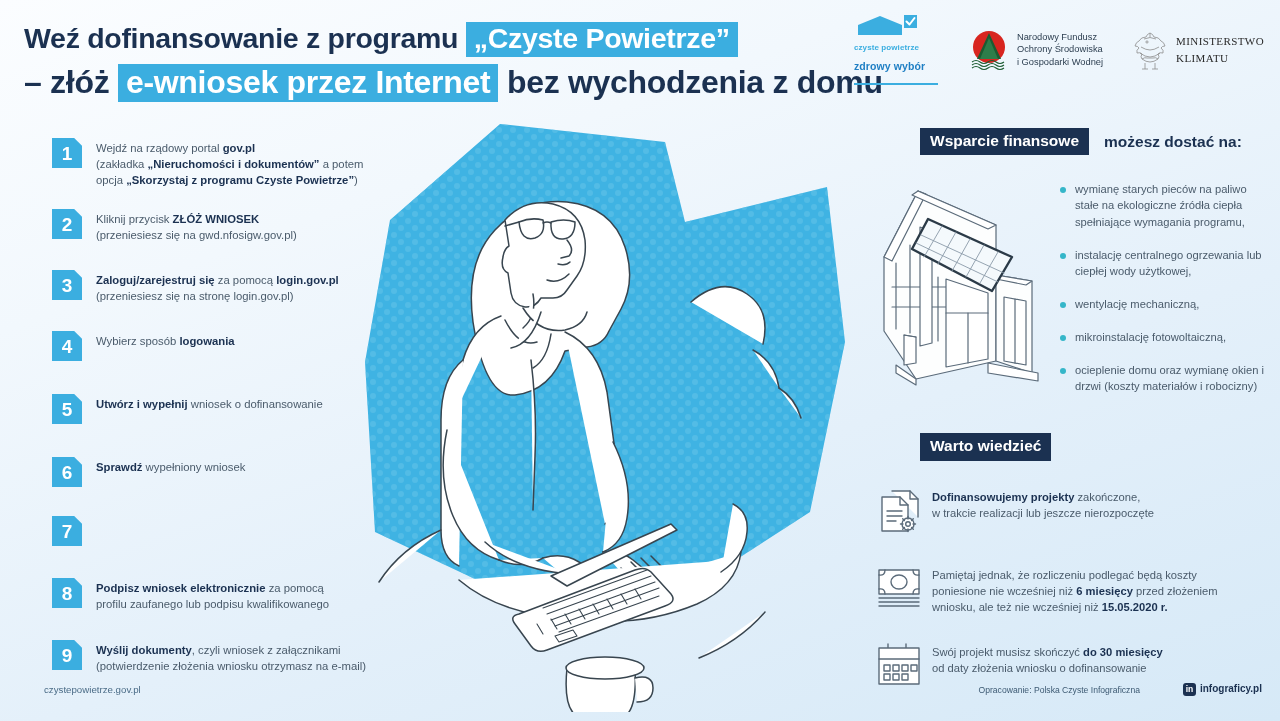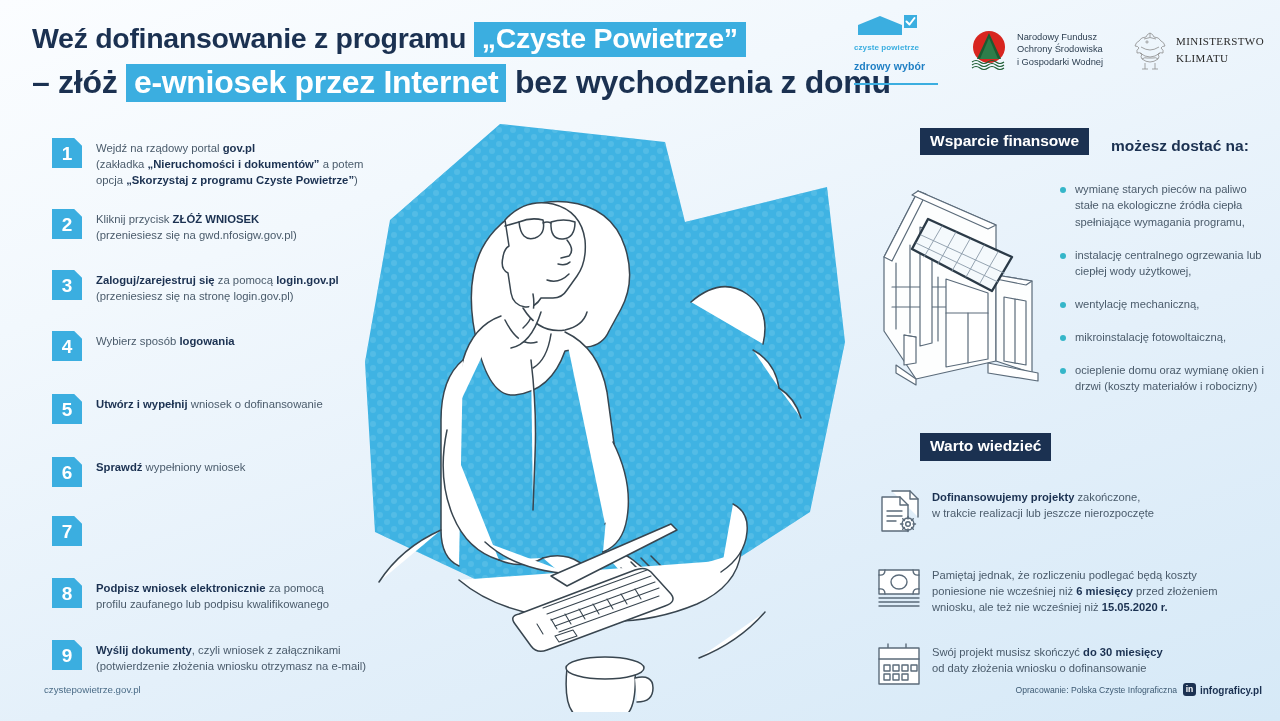--- a/index.html
+++ b/index.html
@@ -8,21 +8,21 @@
     font-family: "Liberation Sans", sans-serif;
     background: linear-gradient(160deg, #fbfdff 0%, #f2f8fd 28%, #e4f0fa 62%, #d6e9f7 100%);
     position: relative;
     color: #2c3e50;
   }
 
   
   .header {
     position: absolute; left: 0; top: 0; width: 1280px; height: 112px;
   }
-  .title-block { position: absolute; left: 32px; top: 22px; width: 830px; }
+  .title-block { position: absolute; left: 24px; top: 22px; width: 830px; }
   .title-line { display: block; white-space: nowrap; line-height: 1.08; }
   .title-line1 { font-size: 28.5px; font-weight: bold; color: #1b3151; letter-spacing: -0.3px; }
   .title-line2 { font-size: 32px; font-weight: bold; color: #1b3151; letter-spacing: -0.3px; margin-top: 7px; }
   .hl {
     background: #3baee0; color: #ffffff; padding: 2px 8px 4px 8px;
     display: inline-block; line-height: 1.0;
   }
   .title-line2 .plain { color: #1b3151; }
 
   
@@ -56,21 +56,21 @@
   .step-h6 { min-height: 50px; }
   .step-h7 { min-height: 53px; }
   .step-h8 { min-height: 53px; }
 
   
   .illus { position: absolute; left: 355px; top: 112px; width: 520px; height: 600px; }
   .illus svg { display: block; }
 
   
   .right { position: absolute; left: 876px; top: 128px; width: 390px; }
-  .sec-head { display: flex; align-items: flex-end; gap: 22px; padding-left: 44px; }
+  .sec-head { display: flex; align-items: center; gap: 15px; padding-left: 44px; }
   .tag {
     background: #1b3151; color: #fff; font-size: 15.5px; font-weight: bold;
     padding: 5px 10px 6px 10px; display: inline-block; line-height: 1.05;
   }
   .sec-sub { font-size: 15.5px; font-weight: bold; color: #1b3151; }
 
   .support-body { display: flex; margin-top: 24px; }
   .house-wrap { flex: 0 0 178px; padding-top: 4px; }
   .bullets { flex: 1; padding-left: 6px; padding-top: 2px; }
   .bullet { display: flex; margin-bottom: 17px; }
@@ -84,21 +84,21 @@
   .warto-items { margin-top: 24px; }
   .warto-item { display: flex; margin-bottom: 24px; align-items: flex-start; }
   .warto-icon { flex: 0 0 56px; padding-top: 2px; }
   .warto-text { font-size: 11.2px; line-height: 1.46; color: #4a5b6b; padding-top: 4px; }
   .warto-text b { color: #1b3151; font-weight: bold; }
 
   
   .footer-left { position: absolute; left: 28px; top: 684px; font-size: 9.7px; color: #4a6b86; margin-left: 16px; }
   .footer-right { position: absolute; right: 18px; top: 683px; display: flex; align-items: center; gap: 6px; }
   .fr-text { font-size: 8.6px; color: #3d5a73; }
-  .fr-mark { display: flex; align-items: flex-end; gap: 4px; }
+  .fr-mark { display: flex; align-items: flex-start; gap: 4px; margin-left: 37px; }
   .fr-logo {
     width: 13px; height: 13px; background: #1b3151; border-radius: 3px;
     color: #fff; font-size: 8.5px; font-weight: bold; display: flex;
     align-items: center; justify-content: center; line-height: 1;
   }
   .fr-brand { font-size: 10px; font-weight: bold; color: #1b3151; }
 </style>
 </head>
 <body>
 

